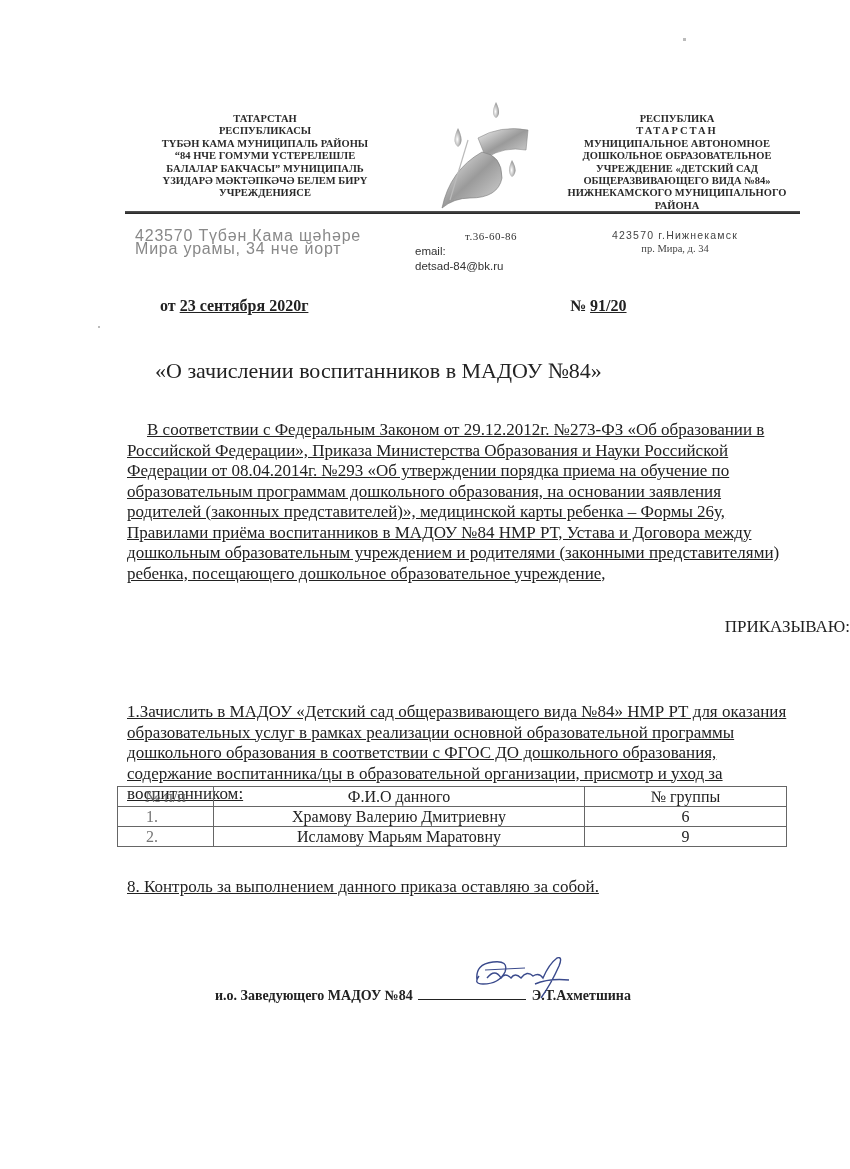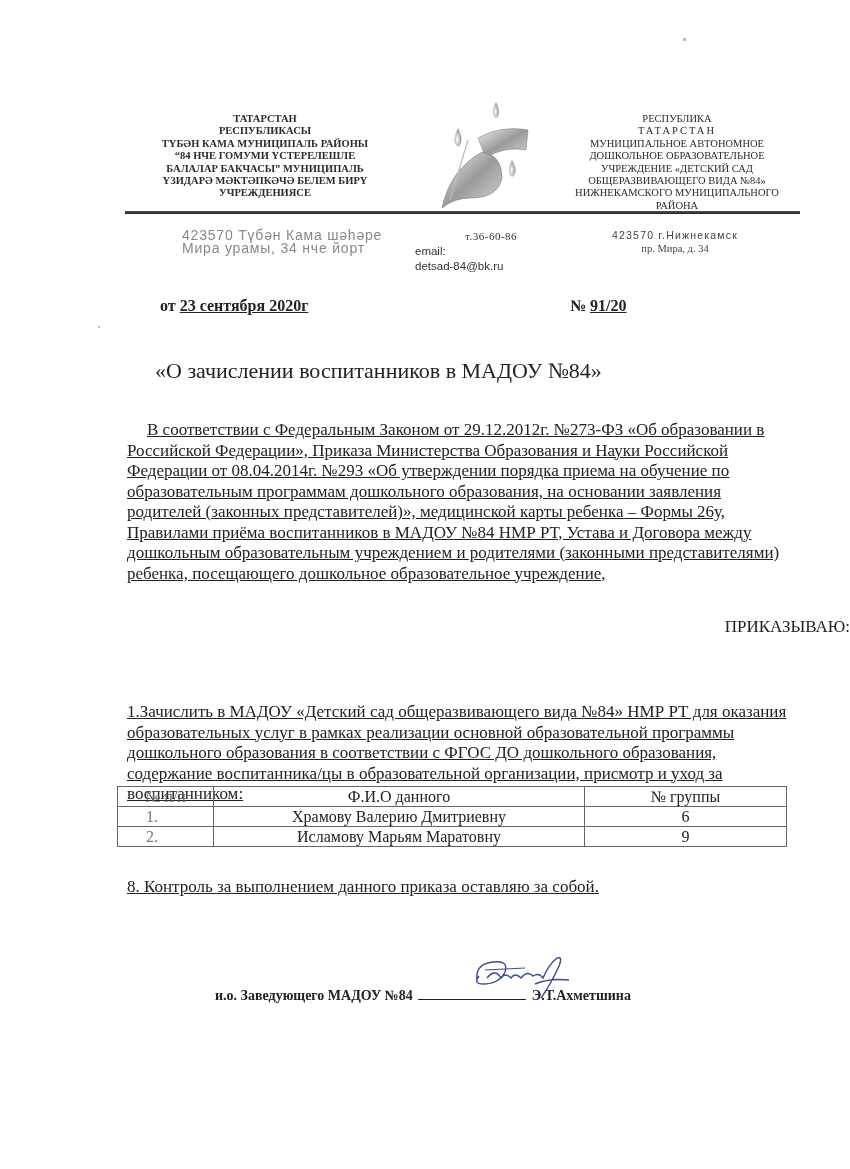--- a/index.html
+++ b/index.html
@@ -12,30 +12,30 @@
       color: #1a1a1a;
     }
     .abs { position: absolute; }
     .hdr-left {
       left: 120px; top: 113px; width: 290px;
       text-align: center; font-weight: bold; font-size: 10.5px; line-height: 12.4px;
       color: #2a2a2a; text-transform: uppercase;
     }
     .hdr-right {
       left: 548px; top: 113px; width: 258px;
-      text-align: center; font-weight: normal; font-size: 10.5px; line-height: 12.4px;
+      text-align: center; font-weight: bold; font-size: 10.5px; line-height: 12.4px;
       color: #2a2a2a; text-transform: uppercase;
     }
     .hdr-right .spaced { letter-spacing: 2px; }
     .logo { left: 420px; top: 100px; width: 130px; height: 110px; }
     .rule {
       left: 125px; top: 211px; width: 675px; height: 3px;
       background: linear-gradient(#555, #222);
     }
-    .addr-left { left: 135px; top: 229px; font-size: 14px; line-height: 13px; color: #888; letter-spacing: 0.8px; font-family: "Liberation Sans", sans-serif; margin-left: 47px; }
+    .addr-left { left: 135px; top: 229px; font-size: 16px; line-height: 13px; color: #888; letter-spacing: 0.8px; font-family: "Liberation Sans", sans-serif; }
     .addr-mid { left: 415px; top: 229px; font-size: 11px; line-height: 15px; color: #333; }
     .addr-mid .phone { padding-left: 50px; font-family: "Liberation Serif", serif; letter-spacing: 0.5px; }
     .addr-mid .mail { font-family: "Liberation Sans", sans-serif; font-size: 11.5px; }
     .addr-right { left: 585px; top: 229px; width: 180px; font-size: 10.5px; line-height: 13px; color: #444; text-align: center; }
     .addr-right .l1 { letter-spacing: 1.2px; font-family: "Liberation Sans", sans-serif; }
     .date-line { left: 160px; top: 297px; font-size: 16px; font-weight: bold; color: #222; }
     .date-line .u { text-decoration: underline; }
     .num-line { left: 570px; top: 297px; font-size: 16px; font-weight: bold; color: #222; }
     .num-line .u { text-decoration: underline; }
     .title { left: 155px; top: 358px; font-size: 22px; color: #222; }

